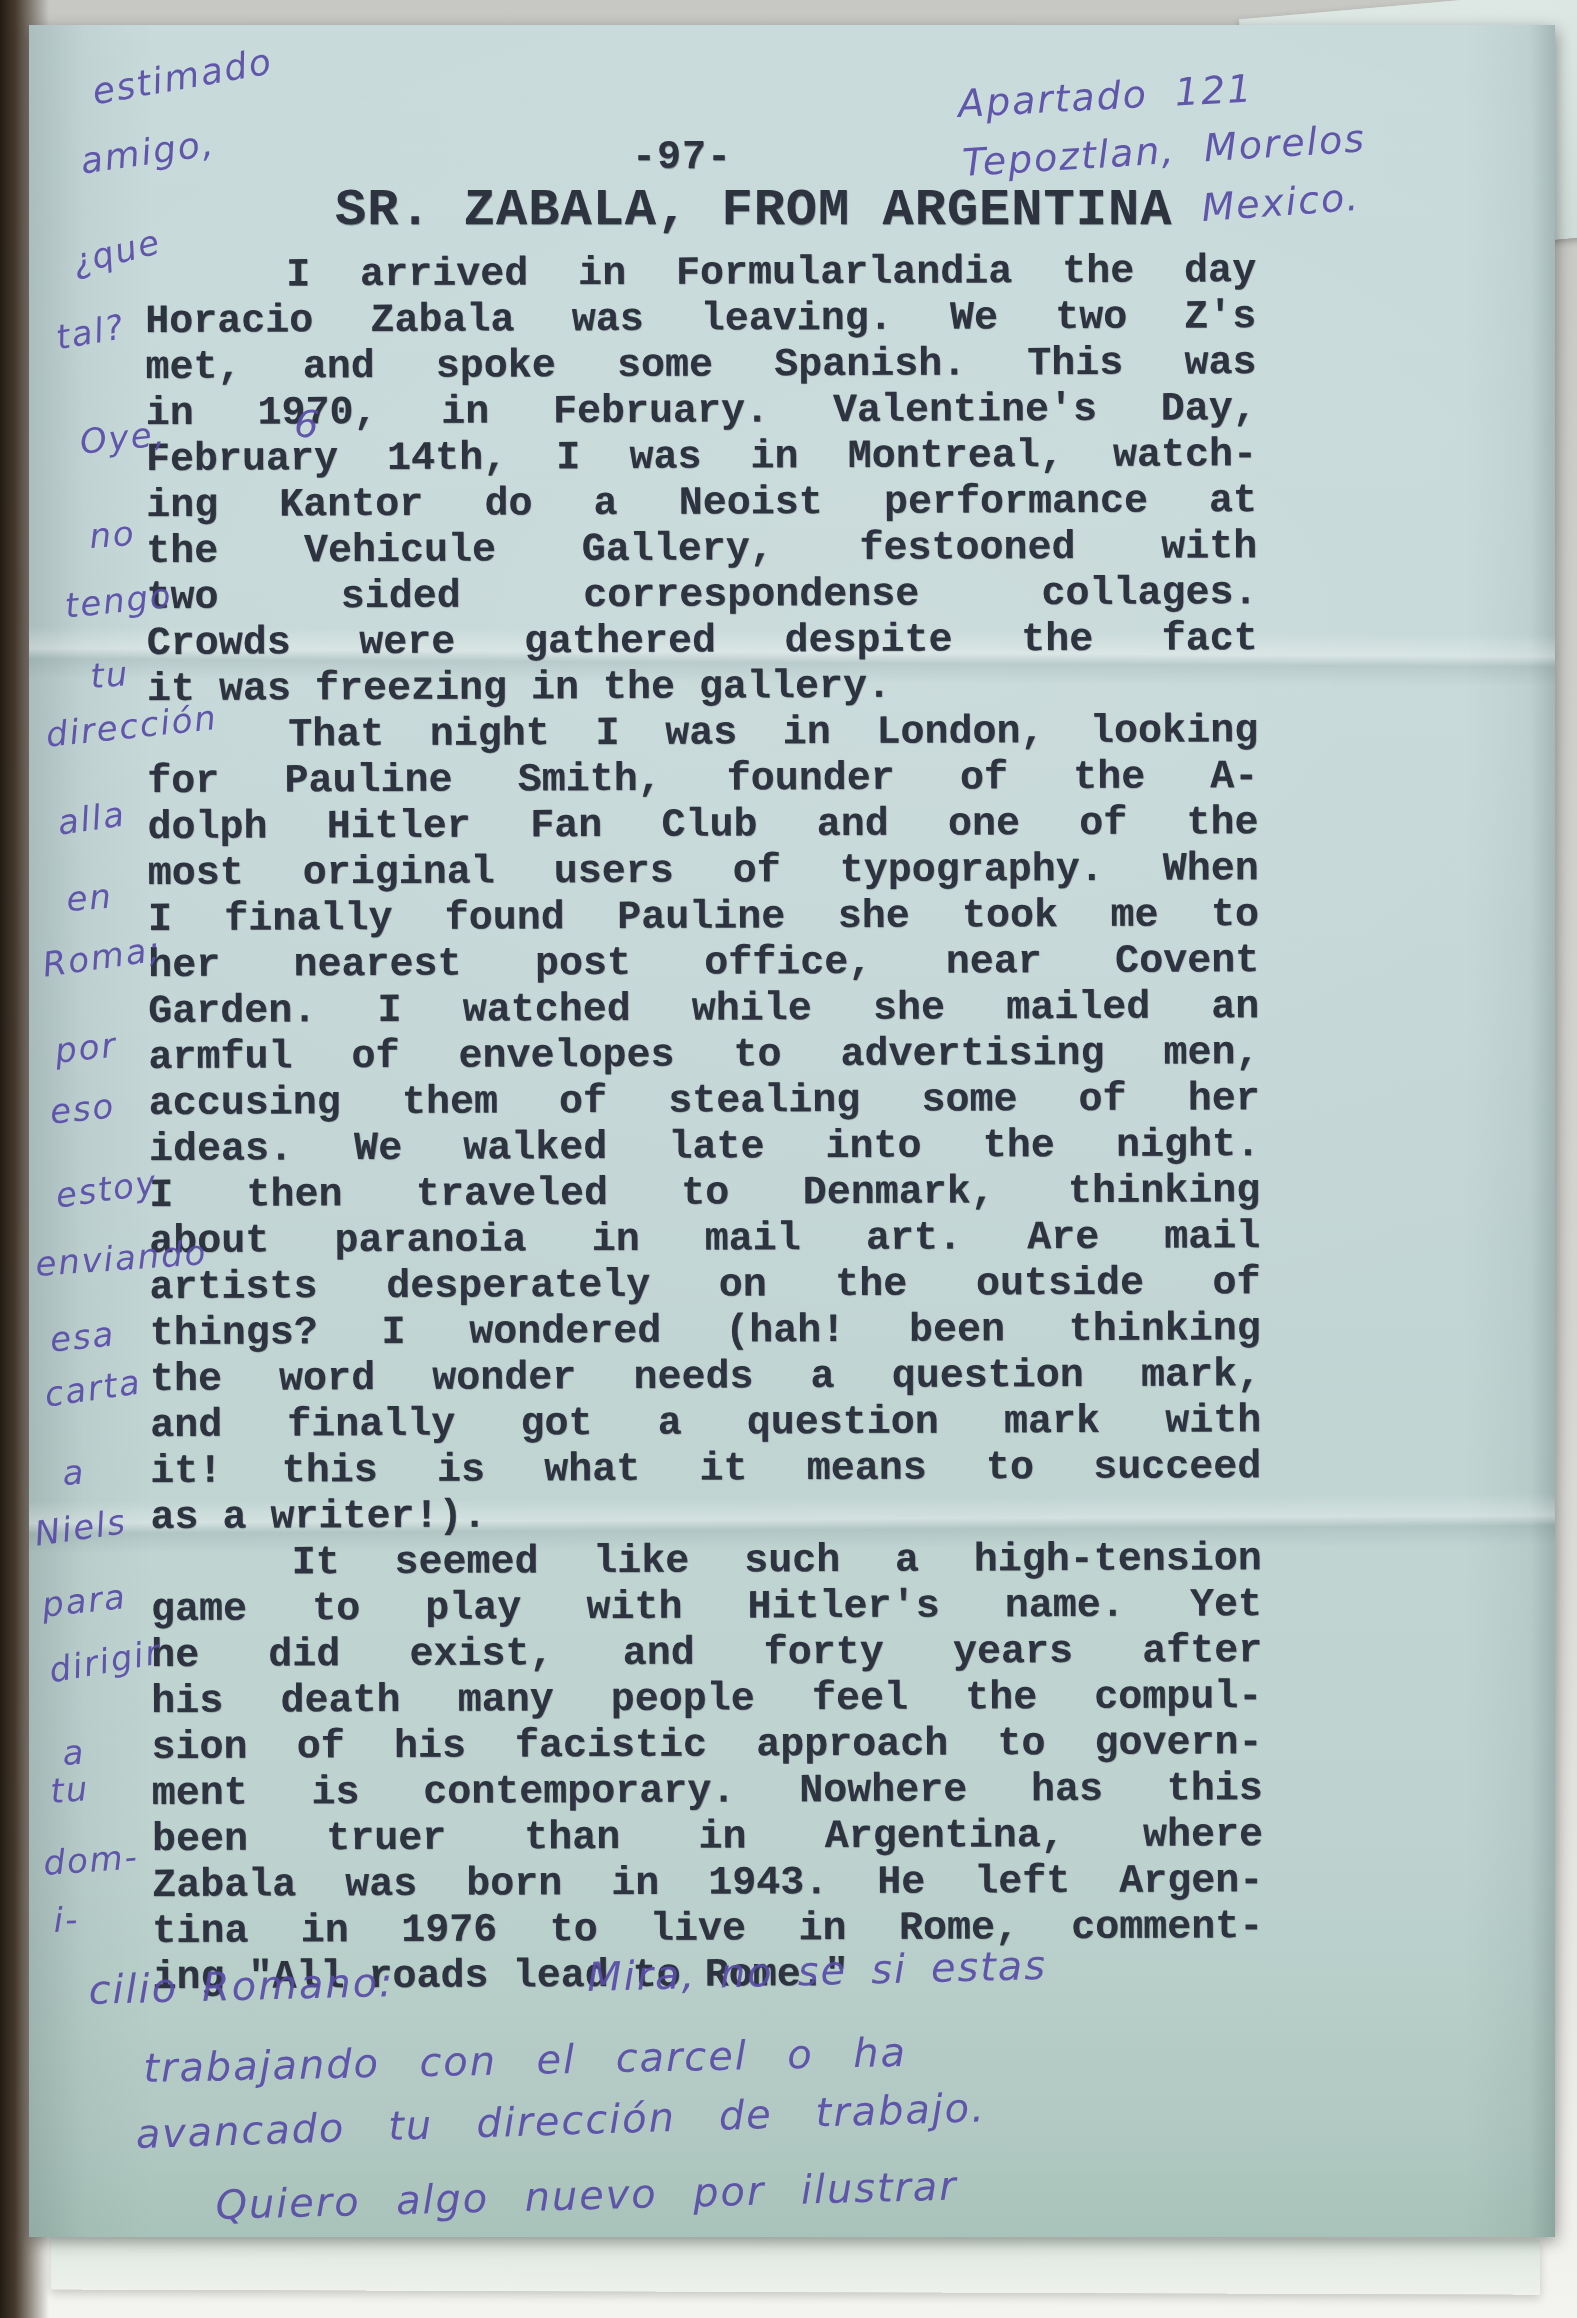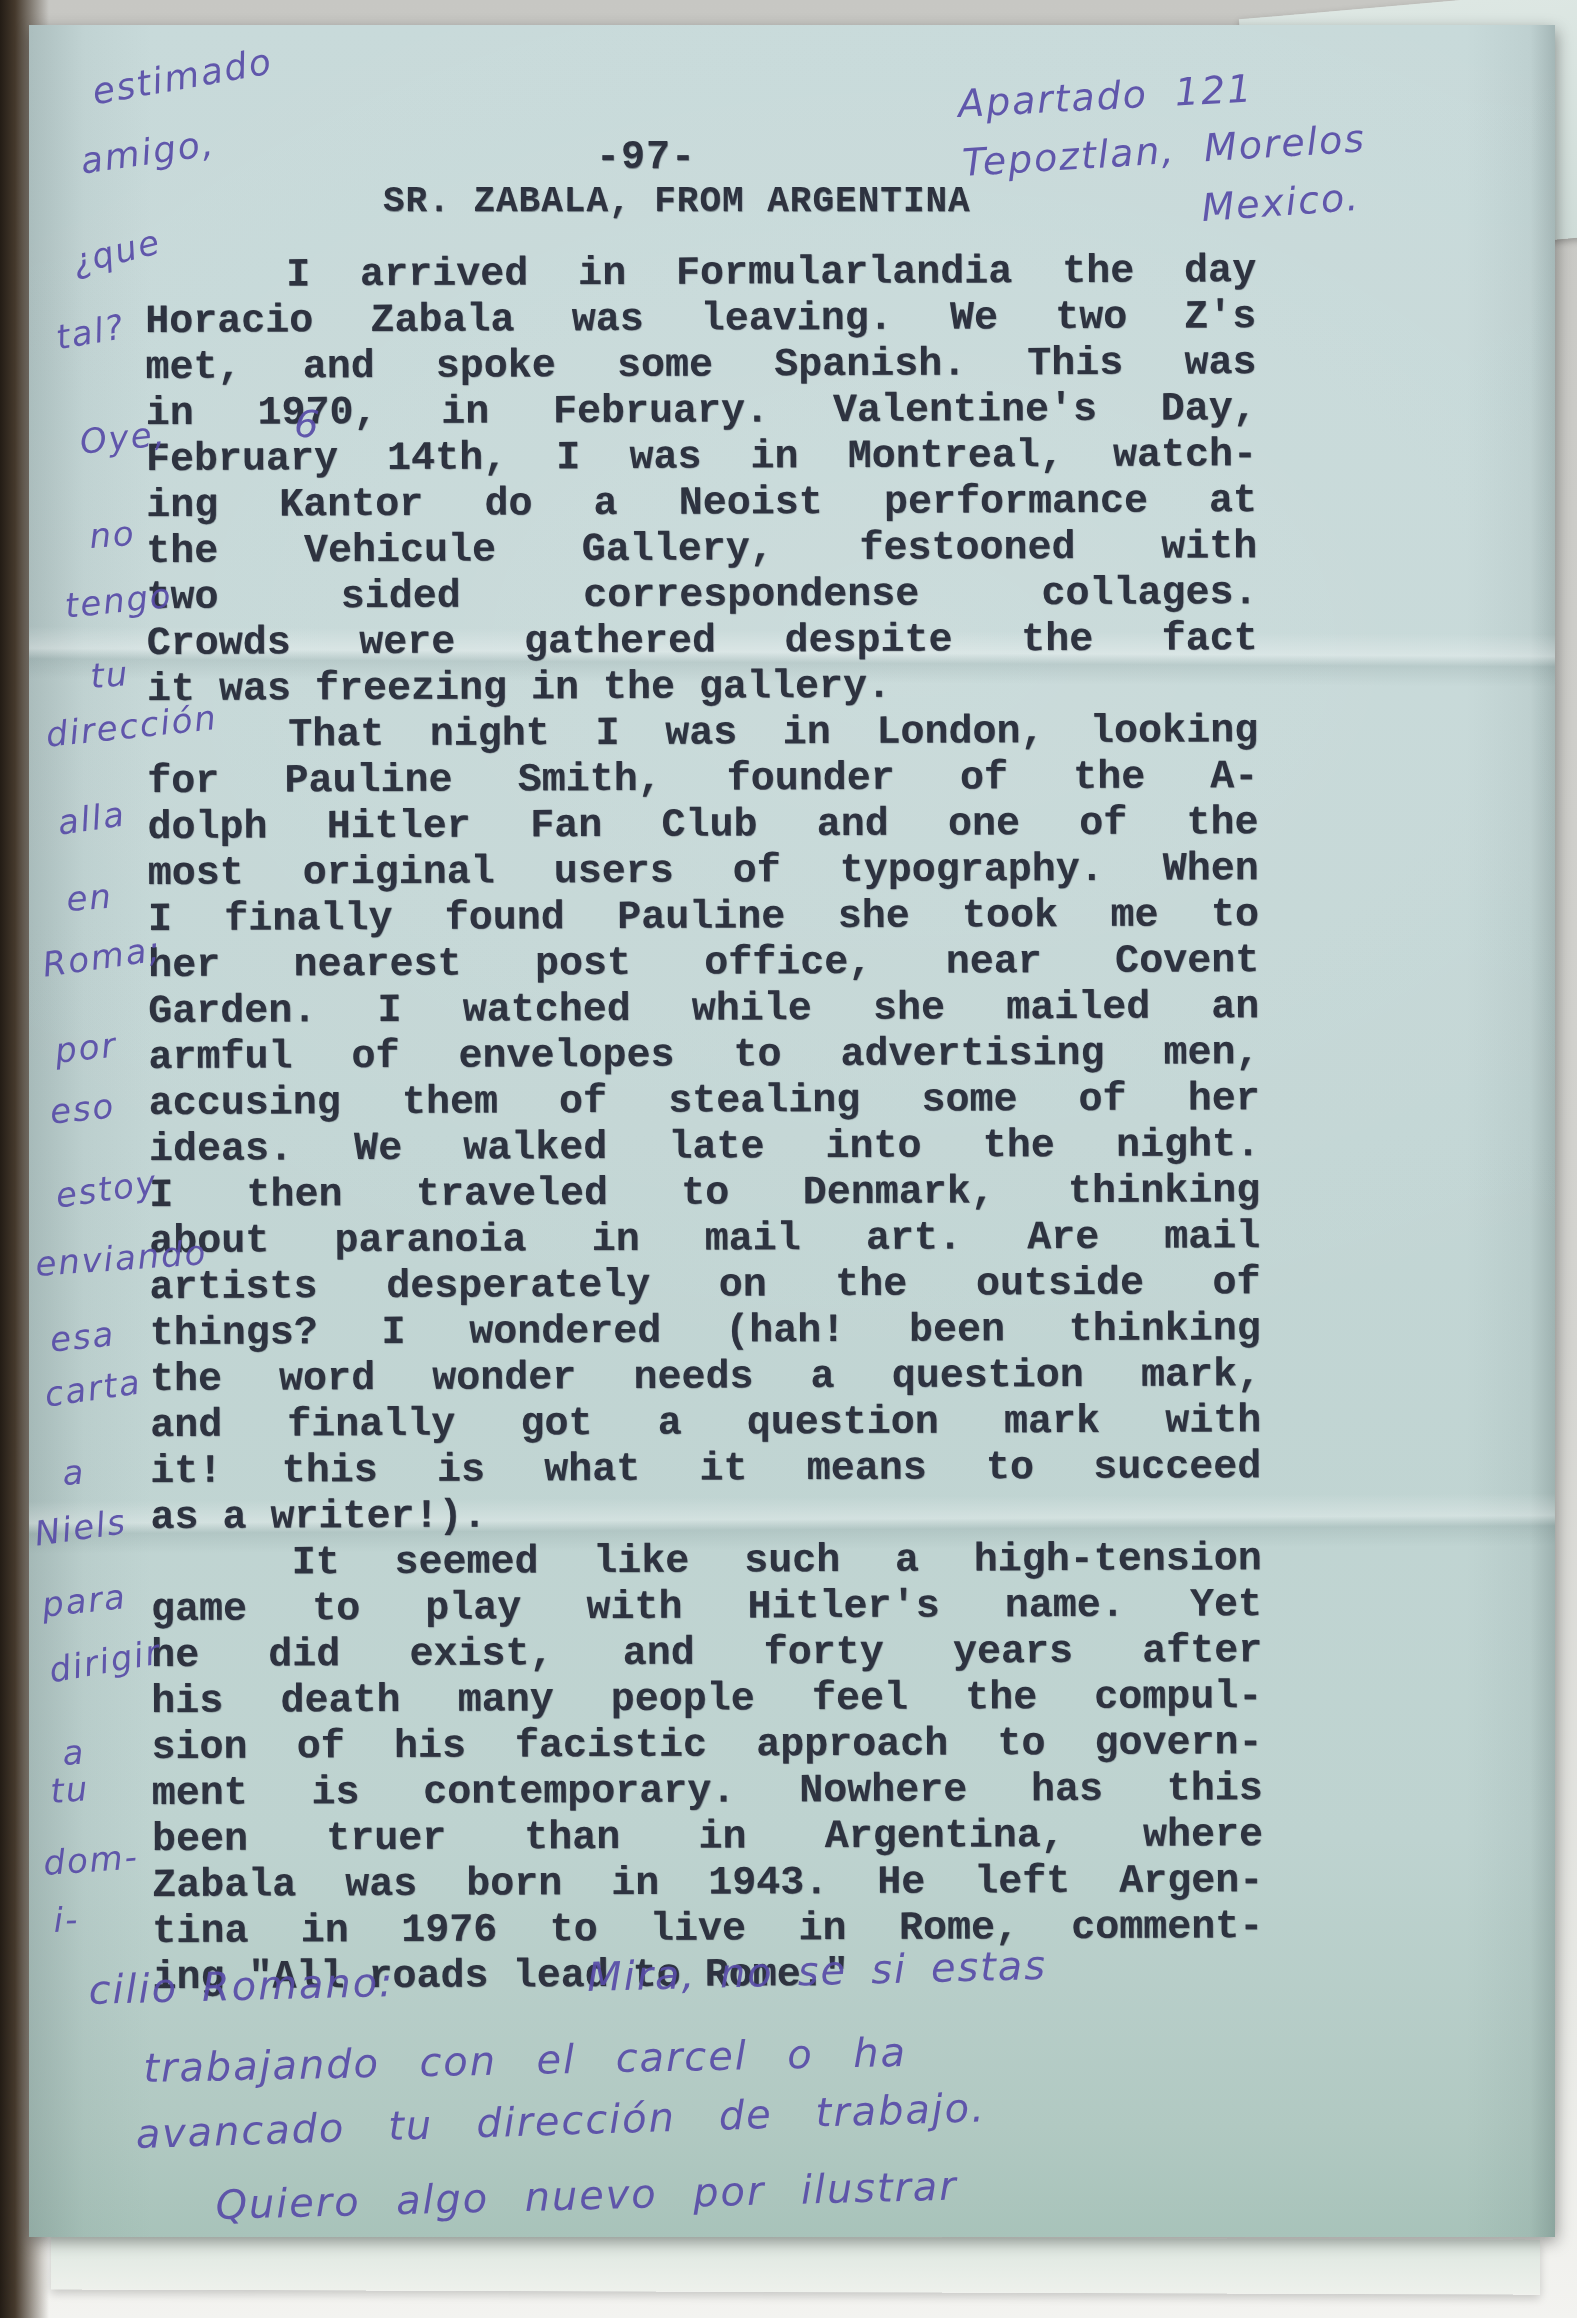--- a/index.html
+++ b/index.html
@@ -34,22 +34,22 @@
     background:linear-gradient(180deg,rgba(255,255,255,0) 0%,rgba(255,255,255,.30) 42%,rgba(70,95,95,.12) 62%,rgba(255,255,255,0) 100%);
   }
   .crease-1{top:605px;transform:rotate(.3deg);}
   .crease-2{top:1472px;transform:rotate(-.3deg);}
   .typed-layer{position:absolute;left:0;top:0;width:100%;height:100%;}
   .typed{
     font-family:"Liberation Mono","DejaVu Sans Mono",monospace;
     font-weight:700;color:#2e3340;
     text-shadow:0.5px 0.5px 0.9px rgba(46,51,64,.55);
   }
-  .pagenum{position:absolute;left:596px;top:135px;font-size:40px;letter-spacing:1px;}
-  .title{position:absolute;left:335px;top:181px;font-size:36px;letter-spacing:1px;white-space:pre;margin-left:48px;}
+  .pagenum{position:absolute;left:632px;top:135px;font-size:40px;letter-spacing:1px;}
+  .title{position:absolute;left:335px;top:181px;font-size:52px;letter-spacing:1px;white-space:pre;}
   .typed-body{
     position:absolute;left:145px;top:253px;width:1111px;
     font-size:40px;transform:rotate(-.25deg);transform-origin:left top;
   }
   .tline{
     height:46px;line-height:46px;white-space:normal;
     text-align:justify;text-align-last:justify;
   }
   .tline.indent{padding-left:141px;}
   .tline.lastline{text-align-last:left;}

